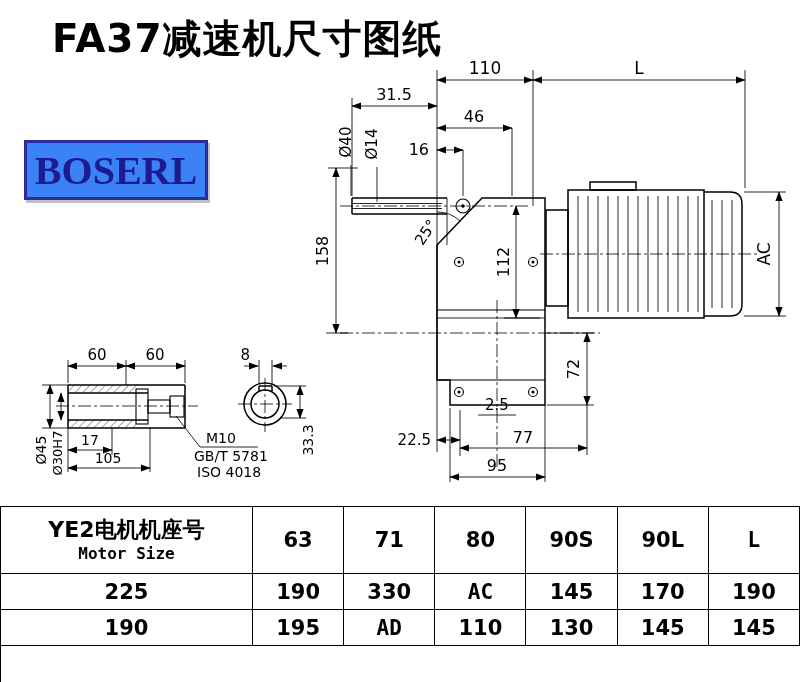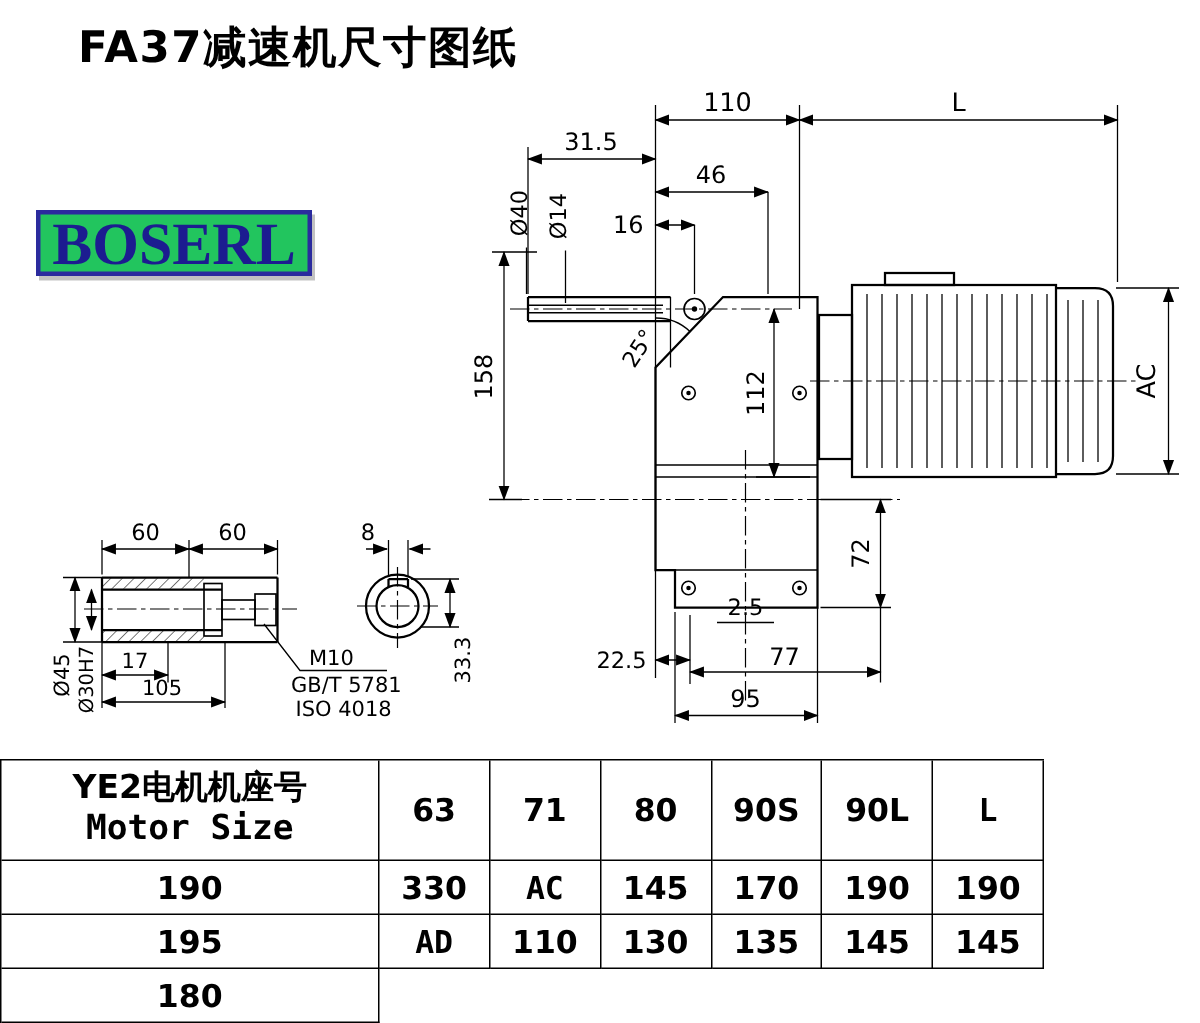--- a/index.html
+++ b/index.html
@@ -1,39 +1,39 @@
 <!DOCTYPE html>
 <html><head>
 <meta charset="utf-8">
 <style>
   *{margin:0;padding:0;box-sizing:border-box}
   html,body{width:800px;height:682px;background:#fff;overflow:hidden}
   body{position:relative;font-family:"DejaVu Sans",sans-serif;color:#000}
-  .title{position:absolute;left:52px;top:12px;font-size:29px;font-weight:bold;letter-spacing:1px}
-  .logo{position:absolute;left:24px;top:140px;width:184px;height:44px;border:3px solid #2b2b9e;
-        display:flex;align-items:center;justify-content:center;background:#22c55e;
+  .title{position:absolute;left:52px;top:12px;font-size:39px;font-weight:bold;letter-spacing:1px}
+  .logo{position:absolute;left:24px;top:140px;width:184px;height:60px;border:3px solid #2b2b9e;
+        display:flex;align-items:center;justify-content:center;background:#3b82f6;
         font-family:"Liberation Serif",serif;font-weight:bold;font-size:40px;color:#1c1c90;
         box-shadow:2px 3px 0 rgba(120,120,120,.45)}
   svg.drawing{position:absolute;left:0;top:0}
   .thick{stroke:#000;stroke-width:1.5;fill:none}
   .med{stroke:#000;stroke-width:1.1;fill:none}
   .thin{stroke:#000;stroke-width:.85;fill:none}
   .dim{stroke:#000;stroke-width:.85;fill:none;marker-start:url(#arr);marker-end:url(#arr)}
   .dime{stroke:#000;stroke-width:.85;fill:none;marker-end:url(#arr)}
   .cl{stroke:#000;stroke-width:.8;fill:none;stroke-dasharray:13 3 3 3}
   text{fill:#000;font-family:"DejaVu Sans",sans-serif}
-  .dim-table{position:absolute;left:0;top:506px;width:696px;display:grid;
+  .dim-table{position:absolute;left:0;top:506px;width:800px;display:grid;
              grid-template-columns:252px repeat(6,1fr);grid-template-rows:67px 36px 36px 36px;
              border-top:1.6px solid #000;border-left:1.6px solid #000;background:#fff}
   .cell{border-right:1.6px solid #000;border-bottom:1.6px solid #000;display:flex;
         align-items:center;justify-content:center;font-size:21px;font-weight:bold}
   .cell.first{flex-direction:column;line-height:1.2}
   .cn{font-size:22px}
   .mono{font-family:"DejaVu Sans Mono",monospace}
-  .en{font-size:23px}
+  .en{font-size:16px}
 </style>
 </head>
 <body>
 
 <svg class="drawing" width="800" height="505" viewBox="0 0 800 505" xmlns="http://www.w3.org/2000/svg">
   <defs>
     <marker id="arr" viewBox="0 0 10 10" refX="9.3" refY="5" markerWidth="10" markerHeight="10" markerUnits="userSpaceOnUse" orient="auto-start-reverse">
       <path d="M0,1.3 L10,5 L0,8.7 Z" fill="#000"></path>
     </marker>
     <pattern id="hatch" width="5.5" height="5.5" patternUnits="userSpaceOnUse" patternTransform="rotate(45)">
@@ -222,30 +222,29 @@
     <div class="cn">YE2电机机座号</div>
     <div class="mono en">Motor Size</div>
   </div>
   <div class="cell">63</div>
   <div class="cell">71</div>
   <div class="cell">80</div>
   <div class="cell">90S</div>
   <div class="cell">90L</div>
 
   <div class="cell mono">L</div>
+  <div class="cell">225</div>
   <div class="cell">190</div>
   <div class="cell">330</div>
 
   <div class="cell mono">AC</div>
   <div class="cell">145</div>
   <div class="cell">170</div>
   <div class="cell">190</div>
   <div class="cell">190</div>
   <div class="cell">195</div>
 
   <div class="cell mono">AD</div>
   <div class="cell">110</div>
   <div class="cell">130</div>
-  <div class="cell">135</div>
   <div class="cell">145</div>
   <div class="cell">145</div>
-  <div class="cell">180</div>
 </div>
 
 </body></html>

